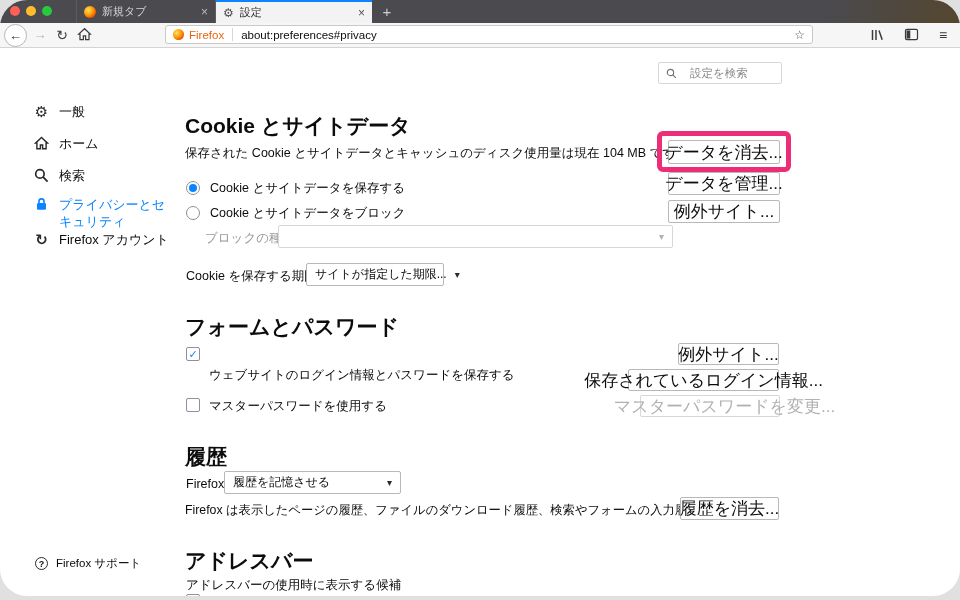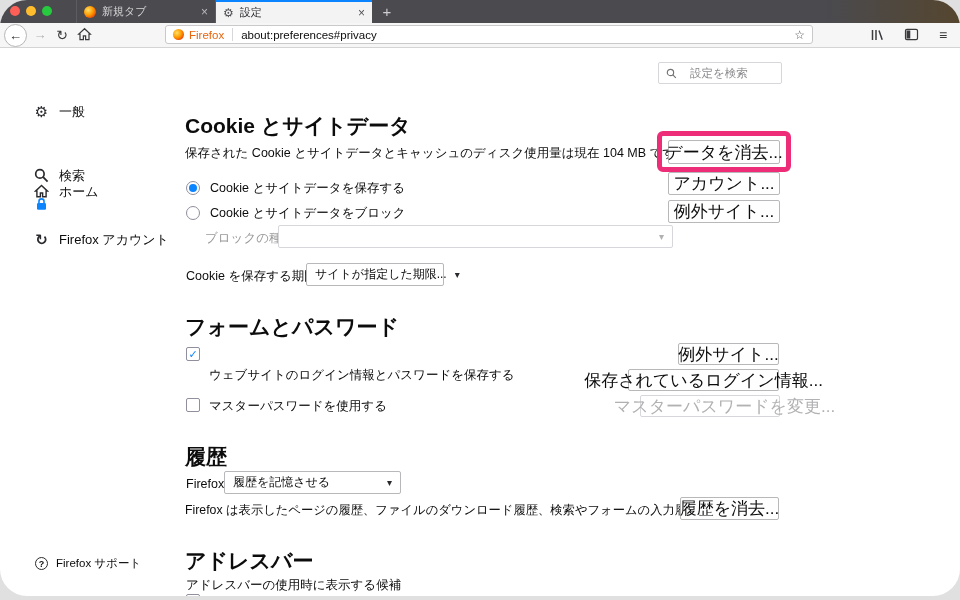--- a/index.html
+++ b/index.html
@@ -149,21 +149,21 @@
       <circle cx="6.5" cy="6.5" r="4.6" fill="none" stroke="#737373" stroke-width="1.7"></circle>
       <path d="M10 10 L14.3 14.3" stroke="#737373" stroke-width="1.7"></path>
     </svg>
     <input type="text" placeholder="設定を検索" style="">
   </div>
 
   <div class="side-item" style="top:104px;">
     <span class="side-icon">⚙</span>
     <span class="side-label">一般</span>
   </div>
-  <div class="side-item" style="top:136px;margin-top:48px;">
+  <div class="side-item" style="top:136px;">
     <span class="side-icon">
       <svg width="15" height="15" viewBox="0 0 16 16">
           <path d="M8 1.6 1.6 7.6 H3.1 v6 h3.7 v-4 h2.4 v4 h3.7 v-6 h1.5 Z" fill="none" stroke="#2a2a2e" stroke-width="1.5"></path>
         </svg>
     </span>
     <span class="side-label">ホーム</span>
   </div>
   <div class="side-item" style="top:168px;justify-content:flex-end;">
     <span class="side-icon">
       <svg width="15" height="15" viewBox="0 0 16 16">
@@ -173,41 +173,42 @@
     </span>
     <span class="side-label">検索</span>
   </div>
   <div class="side-item side-active" style="top:196px;">
     <span class="side-icon">
       <svg width="15" height="16" viewBox="0 0 16 16">
           <path d="M5.3 7.2 V5.2 a2.7 2.7 0 0 1 5.4 0 v2" fill="none" stroke="#0a84ff" stroke-width="1.7"></path>
           <rect x="3.2" y="7" width="9.6" height="7.2" rx="1.4" fill="#0a84ff"></rect>
         </svg>
     </span>
+    <span class="side-label side-wrap">プライバシーとセキュリティ</span>
   </div>
   <div class="side-item" style="top:232px;">
     <span class="side-icon" style="font-weight:bold;">↻</span>
     <span class="side-label">Firefox アカウント</span>
   </div>
 
   <div class="support">
     <span class="help-circ">?</span>
     <span>Firefox サポート</span>
   </div>
 
   <div class="h-sec" style="top:112px;">Cookie とサイトデータ</div>
 
   <div class="abs t13" style="left:185px;top:146px;">
     <span>保存された Cookie とサイトデータとキャッシュのディスク使用量は現在 104 MB です。</span>
     <span class="link" style="margin-left:12px;">詳細情報</span>
   </div>
 
   <div class="btn" style="left:668px;top:140px;width:112px;height:24px;">データを消去...</div>
   <div class="hl-box"></div>
-  <div class="btn" style="left:668px;top:172px;width:112px;height:23px;">アカウント...</div>
+  <div class="btn" style="left:668px;top:172px;width:112px;height:23px;">データを管理...</div>
   <div class="btn" style="left:668px;top:200px;width:112px;height:23px;">例外サイト...</div>
 
   <div class="radio" style="left:186px;top:181px;">
     <span class="radio-dot"></span>
   </div>
   <div class="lbl" style="left:210px;top:181px;">Cookie とサイトデータを保存する</div>
 
   <div class="radio" style="left:186px;top:206px;"></div>
   <div class="lbl" style="left:210px;top:206px;">Cookie とサイトデータをブロック</div>
 

